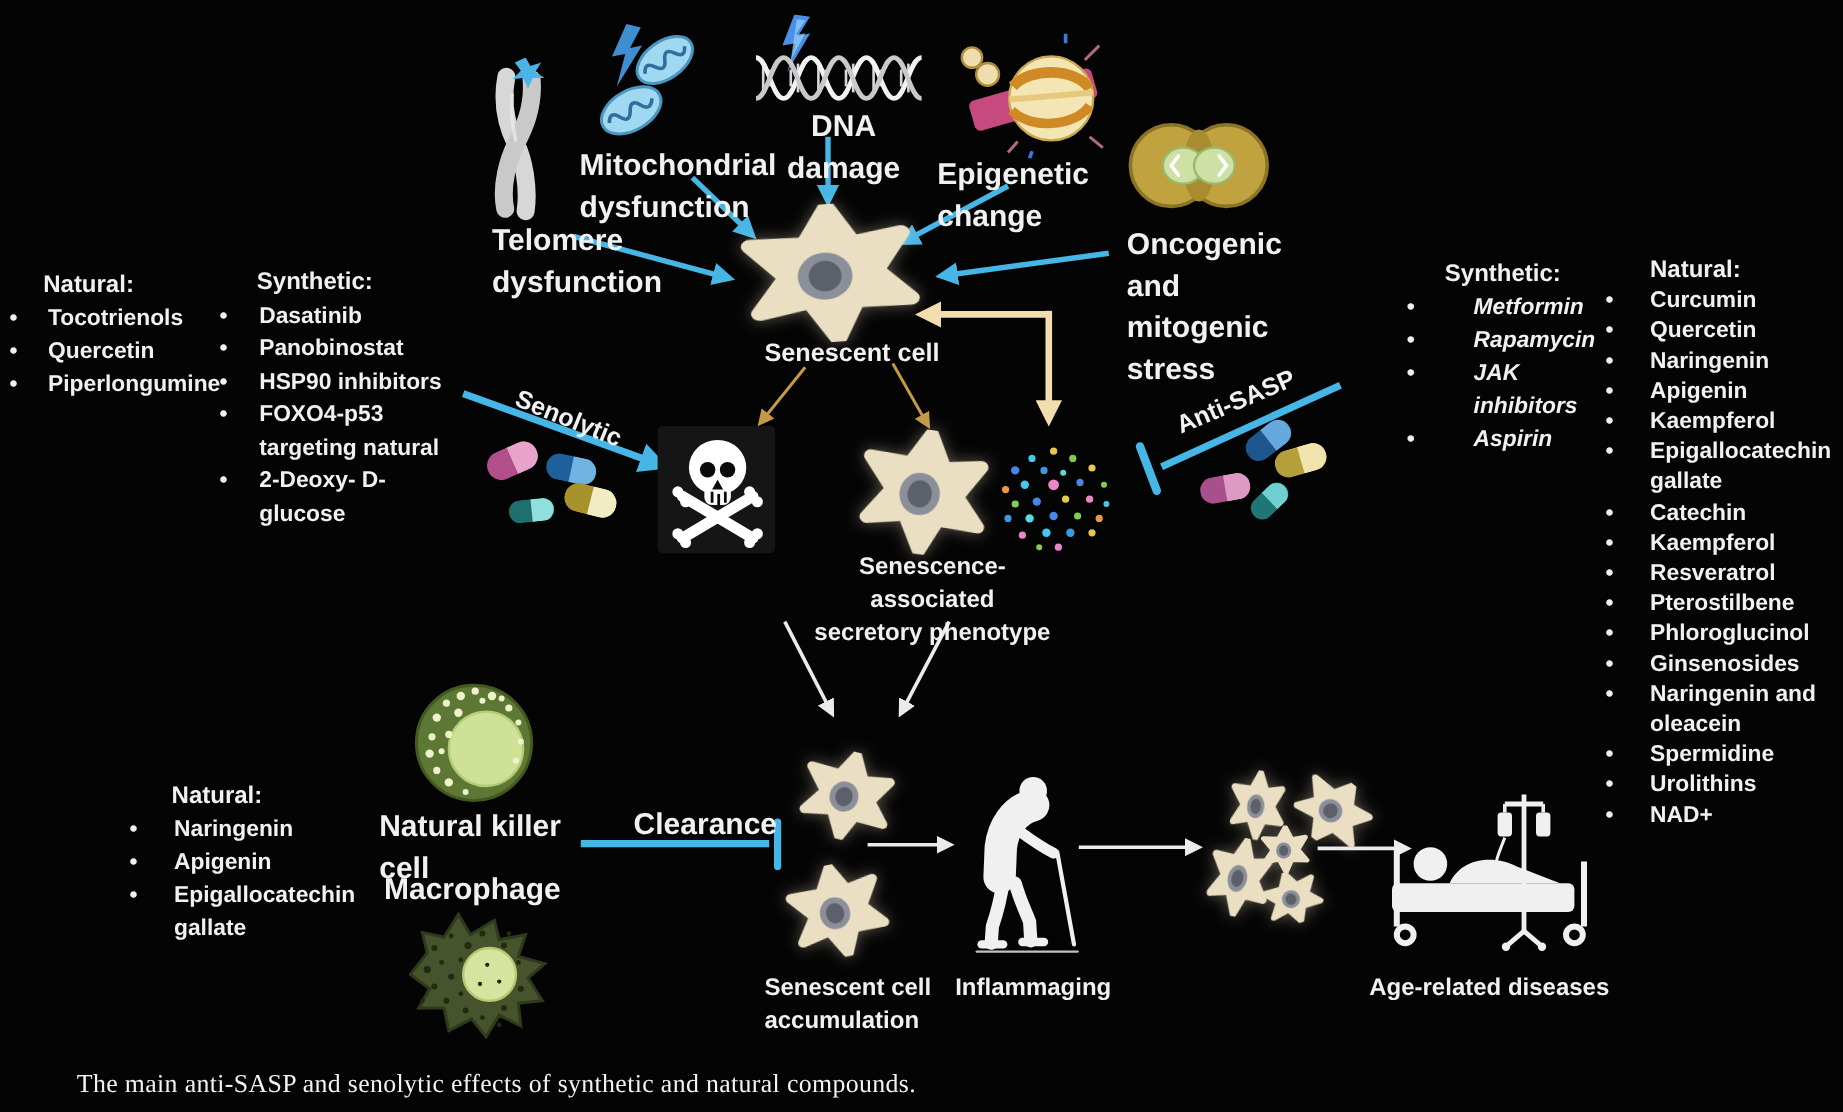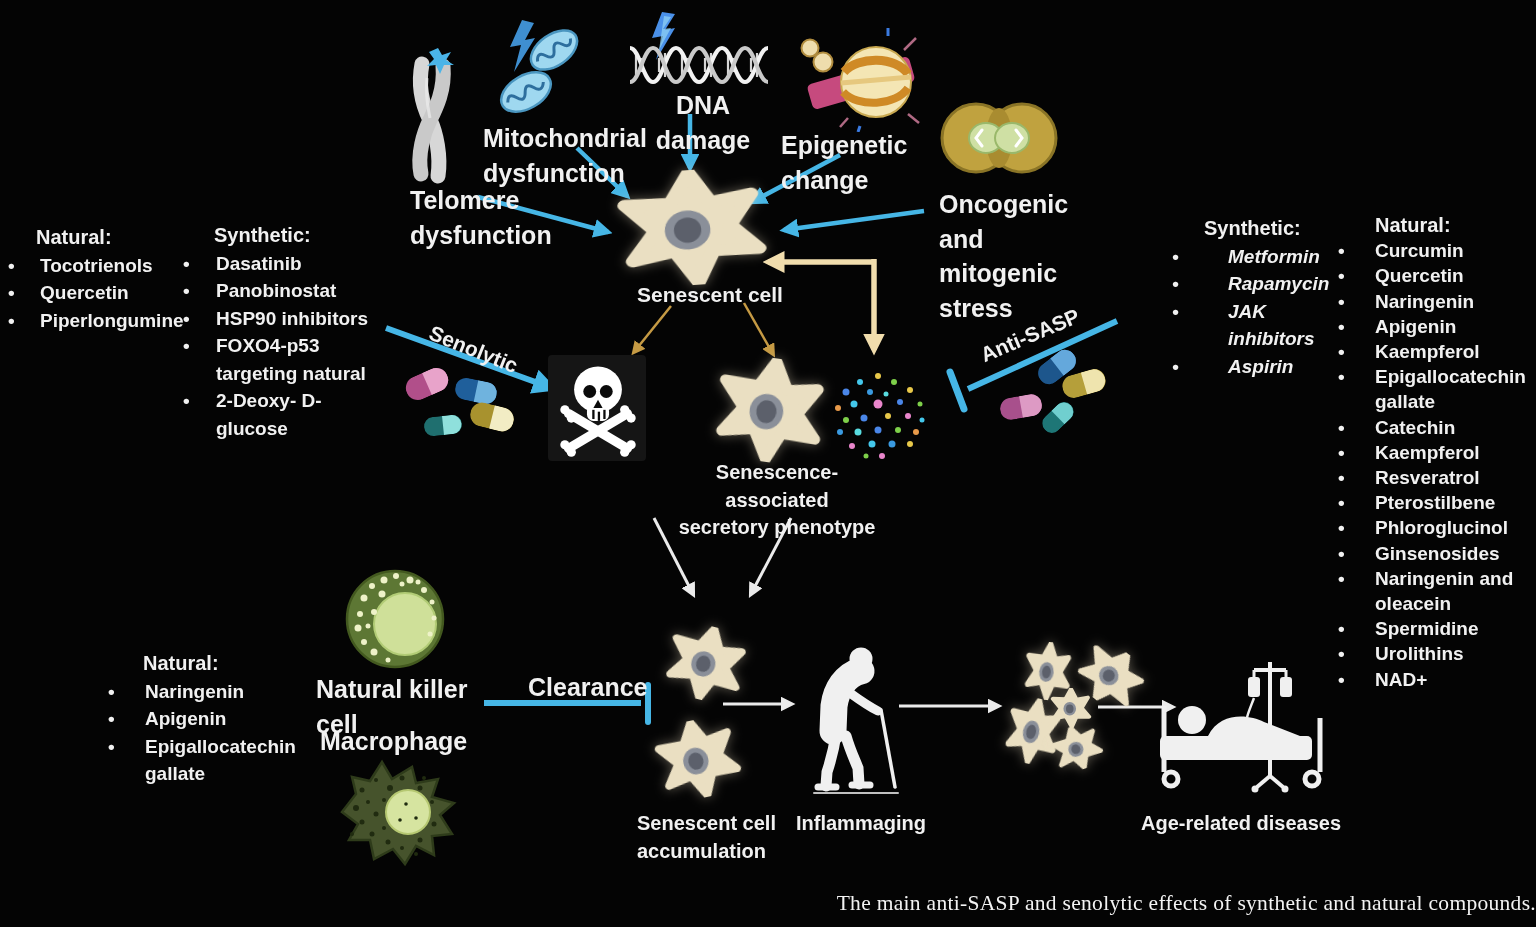--- a/index.html
+++ b/index.html
@@ -17,21 +17,21 @@
   .list-block li{position:relative;}
   .list-block li::before{content:"\2022";position:absolute;left:0;top:0;}
   .ln .hdr{margin-left:28px;} .ln li{padding-left:32px;}
   .ls .hdr{margin-left:31px;} .ls li{padding-left:33px;}
   .rs .hdr{margin-left:36px;} .rs li{padding-left:60px;font-style:italic;} .rs li::before{left:4px;}
   .rn{line-height:25.2px;} .rn .hdr{margin-left:37px;} .rn li{padding-left:37px;}
   .bn .hdr{margin-left:35px;} .bn li{padding-left:37px;}
   .star{position:absolute;z-index:3;filter:drop-shadow(0 0 6px rgba(236,224,195,.38));}
   .icon{position:absolute;z-index:4;}
   .pill{position:absolute;z-index:4;}
-  #caption{position:absolute;left:64px;width:1472px;top:891px;text-align:right;z-index:6;
+  #caption{position:absolute;left:64px;width:1472px;top:891px;text-align:left;z-index:6;
            font-family:"Liberation Serif","DejaVu Serif",serif;font-size:21.5px;color:#f3f3f3;letter-spacing:.3px;}
   #skull-box{position:absolute;left:548px;top:355px;width:98px;height:106px;background:#151515;border-radius:4px;z-index:2;}
 </style>
 </head>
 <body>
 
 <div id="stage">
 
   <svg width="0" height="0" style="position:absolute" aria-hidden="true">
     <defs>

